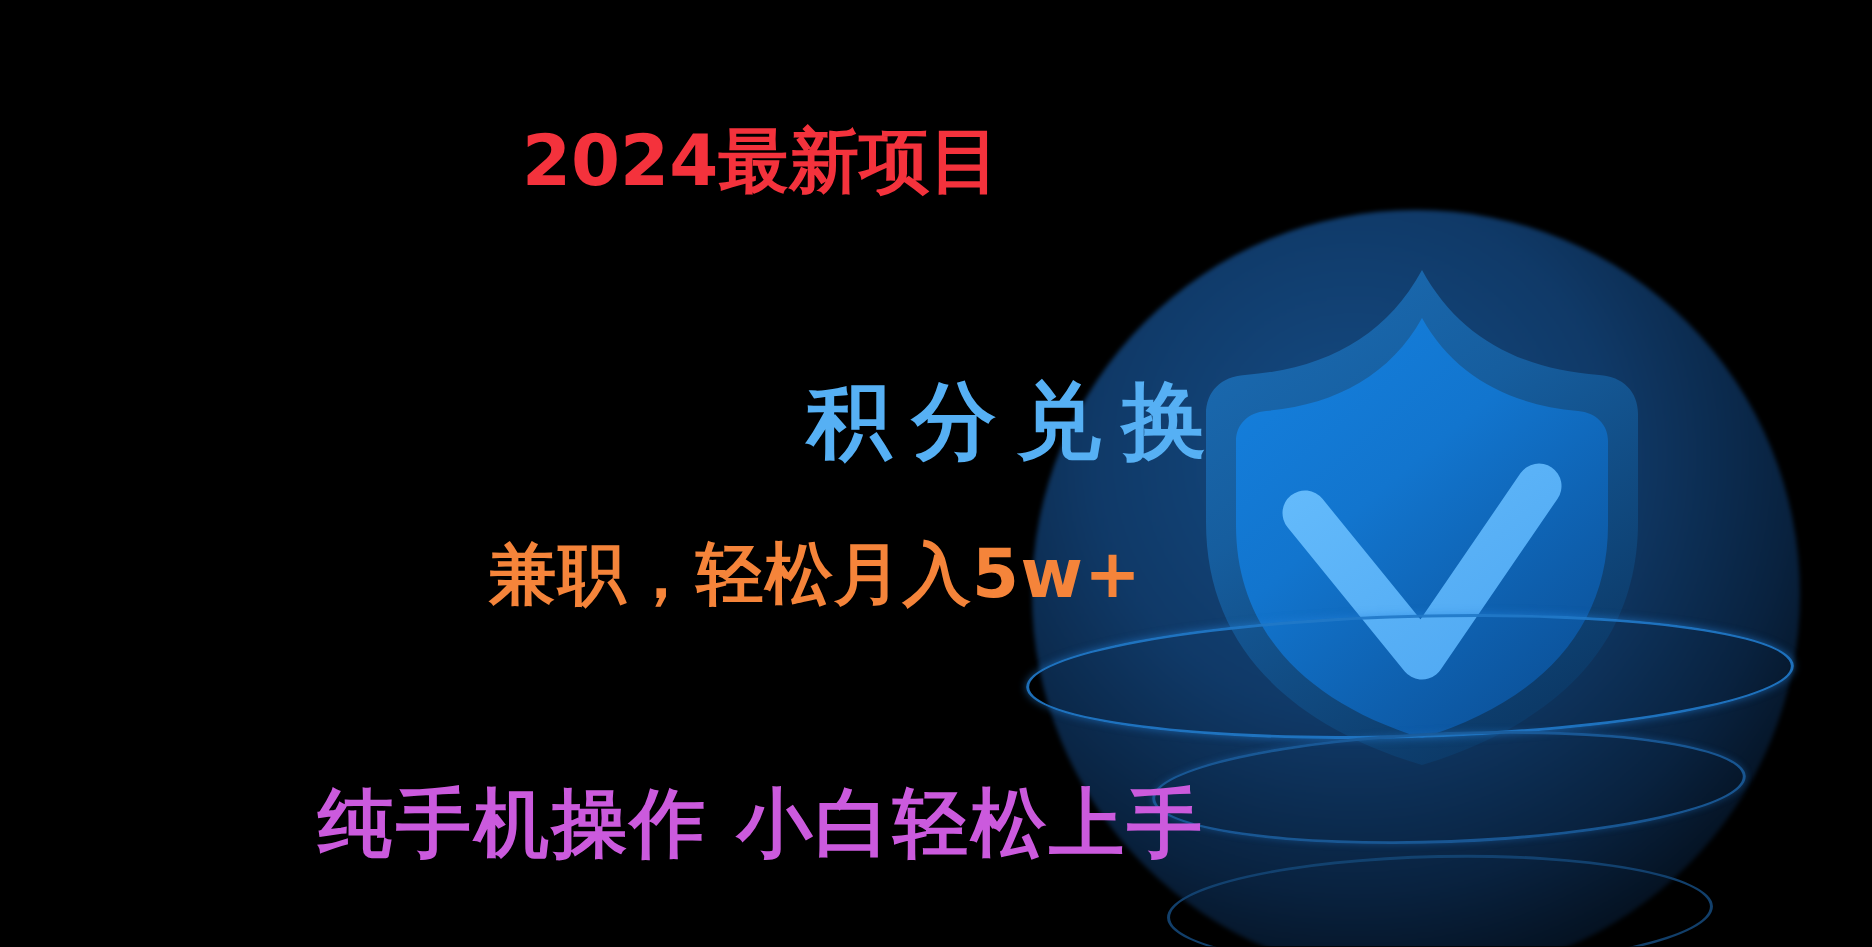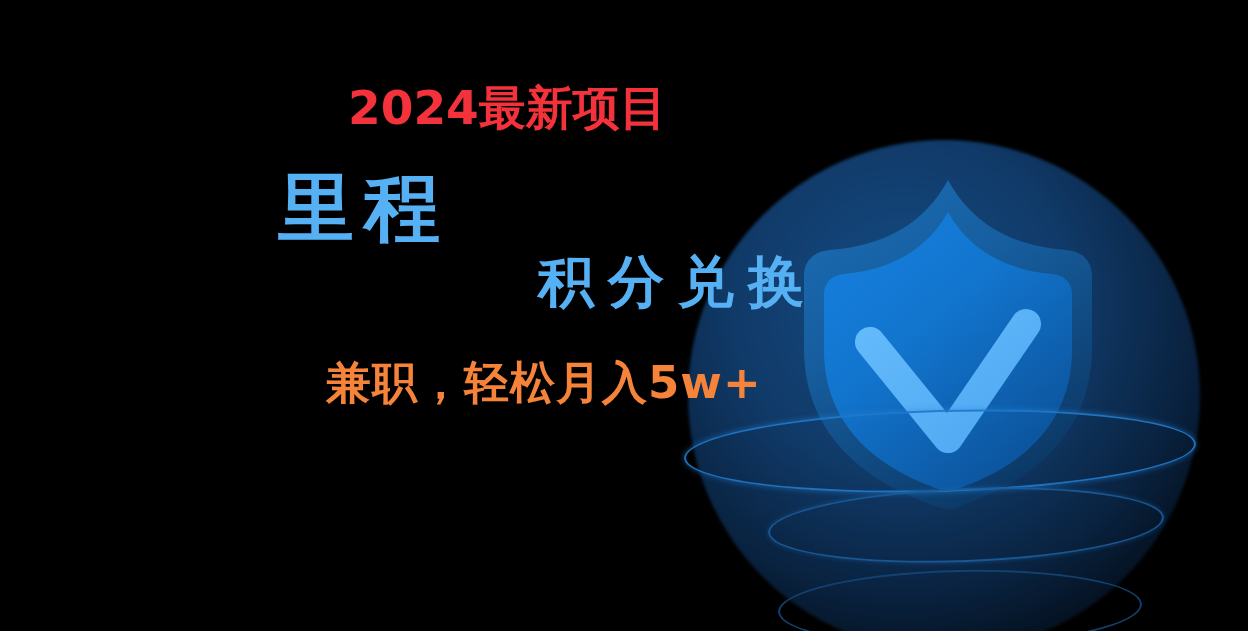--- a/index.html
+++ b/index.html
@@ -192,21 +192,21 @@
     </svg>
 
     <div class="ring ring-1"></div>
     <div class="ring ring-2"></div>
     <div class="ring ring-3"></div>
   </div>
 
   <div class="text-layer">
     <div class="line headline-year">2024最新项目</div>
 
-    <div class="line headline-main">里程</div>
 
     <div class="line headline-sub">积分兑换</div>
 
     <div class="line headline-income">兼职，轻松月入5w+</div>
 
+    <div class="line headline-ease">纯手机操作 小白轻松上手</div>
   </div>
 
 </div>
 
 </body></html>

